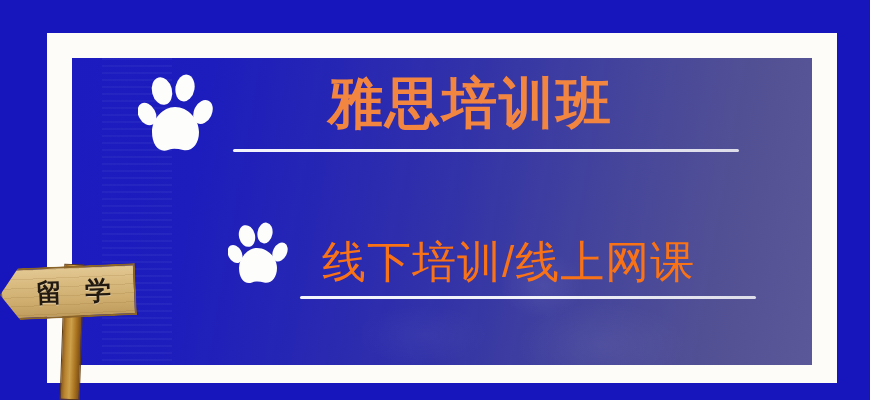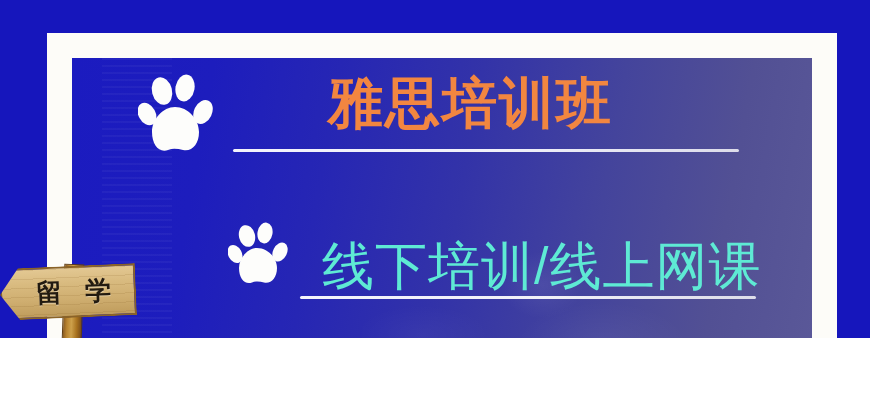--- a/index.html
+++ b/index.html
@@ -3,21 +3,21 @@
 <meta charset="utf-8">
 <style>
   html, body {
     margin: 0;
     padding: 0;
     background: #ffffff;
   }
   .banner {
     position: relative;
     width: 870px;
-    height: 338px;
+    height: 400px;
     overflow: hidden;
     background: #1616bc;
     font-family: "Liberation Sans", "DejaVu Sans", sans-serif;
   }
 
   
   .frame {
     position: absolute;
     left: 47px;
     top: 33px;
@@ -102,23 +102,23 @@
         rgba(255,255,255,0.80) 100%);
     border-radius: 2px;
   }
   .rule-1 { left: 233px; top: 149px; width: 506px; }
   .rule-2 { left: 300px; top: 296px; width: 456px; }
 
   .subhead {
     position: absolute;
     left: 322px;
     top: 240px;
-    font-size: 52px;
+    font-size: 44px;
     font-weight: 400;
-    color: #5eead4;
+    color: #f97316;
     letter-spacing: 1px;
     line-height: 1;
     white-space: nowrap;
     text-align: right;
   }
 
   
   .signpost {
     position: absolute;
     left: 0px;

